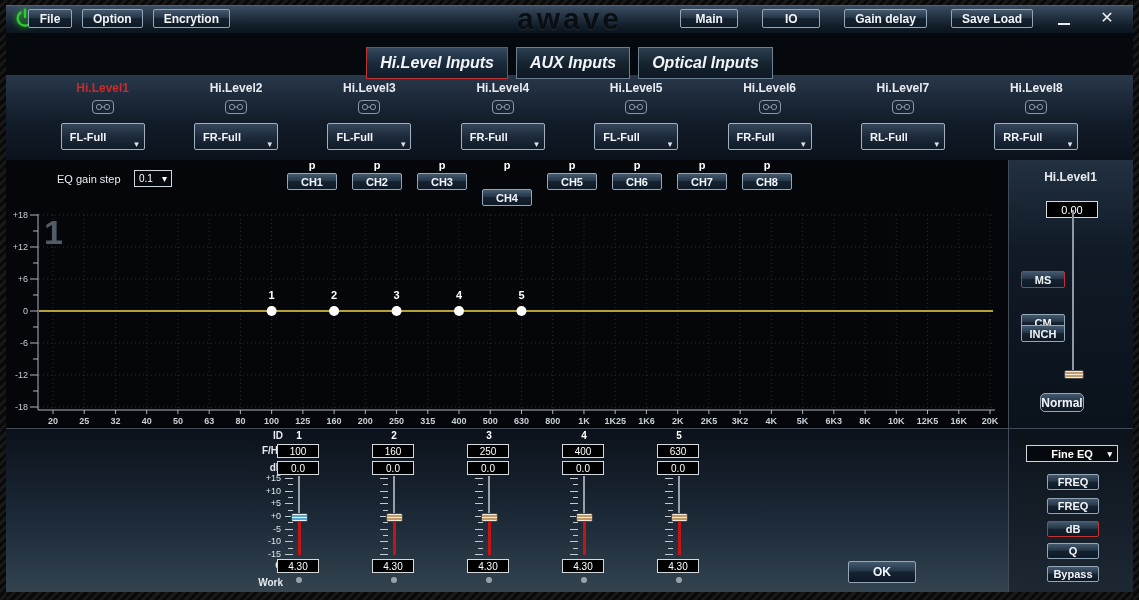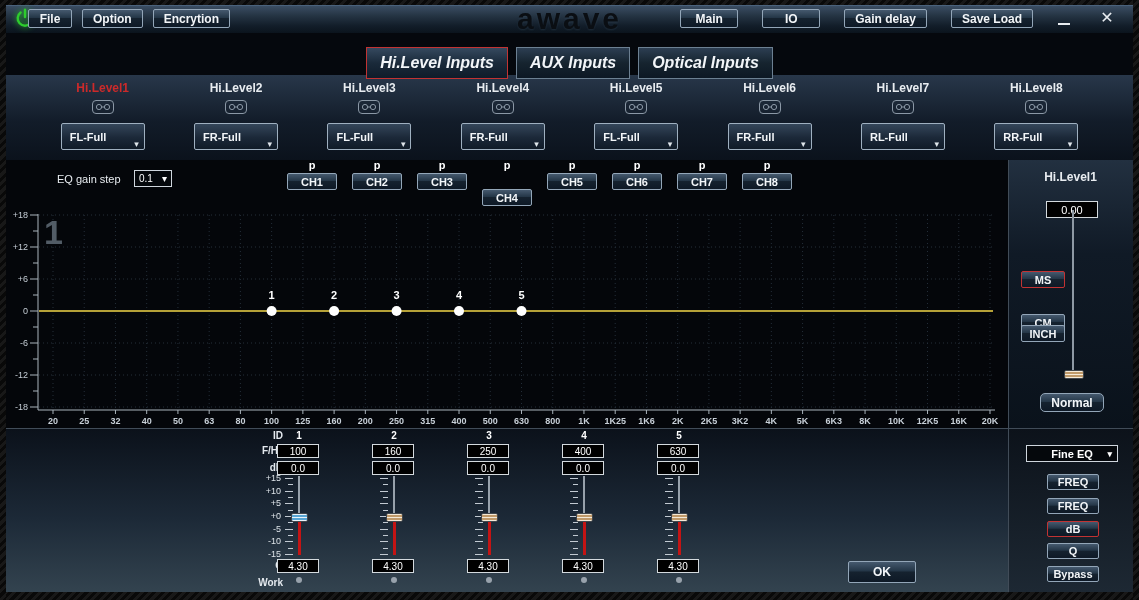--- a/index.html
+++ b/index.html
@@ -62,21 +62,21 @@
     display:flex;align-items:center;justify-content:center;}
   .delaybox{left:1046px;top:201px;width:52px;height:17px;font-size:11px;}
   .vtrack{position:absolute;left:1072px;top:210px;width:2px;height:162px;background:#8e99a4;}
   .handle{position:absolute;border:1px solid #41464b;border-radius:2px;box-sizing:border-box;}
   .handle.tan{background:repeating-linear-gradient(180deg,#f5ead8 0 1.5px,#c09a6a 1.5px 3px);}
   .handle.blue{background:repeating-linear-gradient(180deg,#e8f4fb 0 1.5px,#58a5d4 1.5px 3px);}
   .btn{position:absolute;display:flex;align-items:center;justify-content:center;
     background:linear-gradient(180deg,#45596e 0%,#243647 45%,#15222f 50%,#0e1926 100%);
     border:1px solid #93a6b8;border-radius:2px;color:#f2f5f8;font-weight:700;font-size:11px;box-sizing:border-box;}
   .btn.selred{border-color:#c23333;}
-  .normalbtn{left:1040px;top:393px;width:64px;height:19px;border-radius:5px;font-size:12px;}
+  .normalbtn{left:1040px;top:393px;width:44px;height:19px;border-radius:5px;font-size:12px;}
   .fineeq{position:absolute;left:1026px;top:445px;width:92px;height:17px;background:#05080c;border:1px solid #cfd6dd;
     box-sizing:border-box;display:flex;align-items:center;justify-content:center;font-size:11px;font-weight:700;color:#fff;}
   .fineeq .arr{position:absolute;right:5px;font-size:9px;}
   
   .rowlab{position:absolute;left:238px;width:45px;text-align:right;font-size:10px;font-weight:700;color:#e4e9ee;z-index:3;}
   .scalelab{position:absolute;width:28px;text-align:right;font-size:9px;color:#dde3e8;z-index:3;}
   .bandcol{position:absolute;top:428px;width:68px;height:164px;z-index:3;}
   .bandcol .idl{position:absolute;left:0;top:2px;width:68px;text-align:center;font-size:10px;font-weight:700;color:#fff;}
   .tick{position:absolute;height:1px;background:#c2cad2;}
   .okbtn{left:848px;top:561px;width:68px;height:22px;font-size:12px;z-index:3;}

